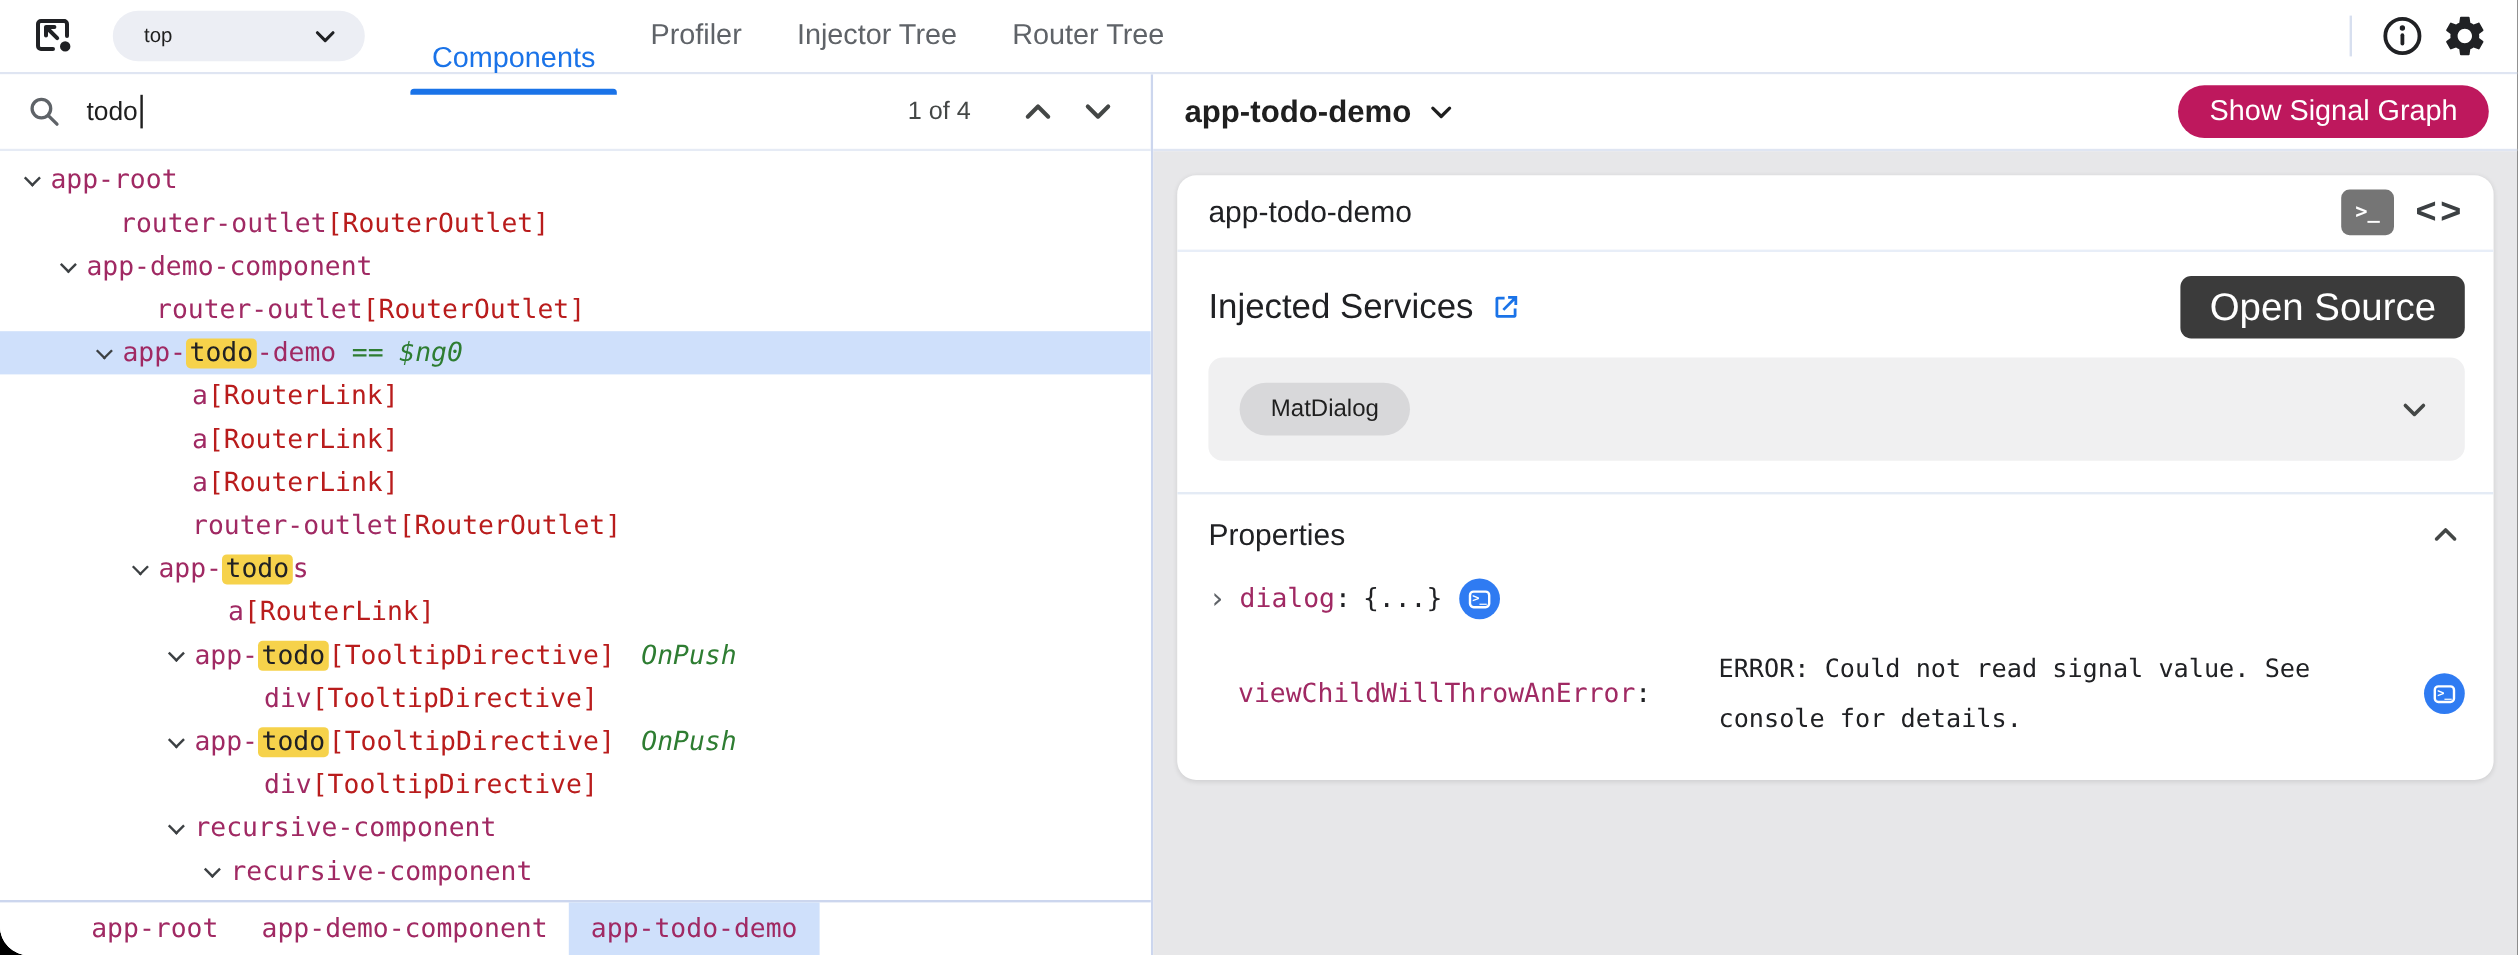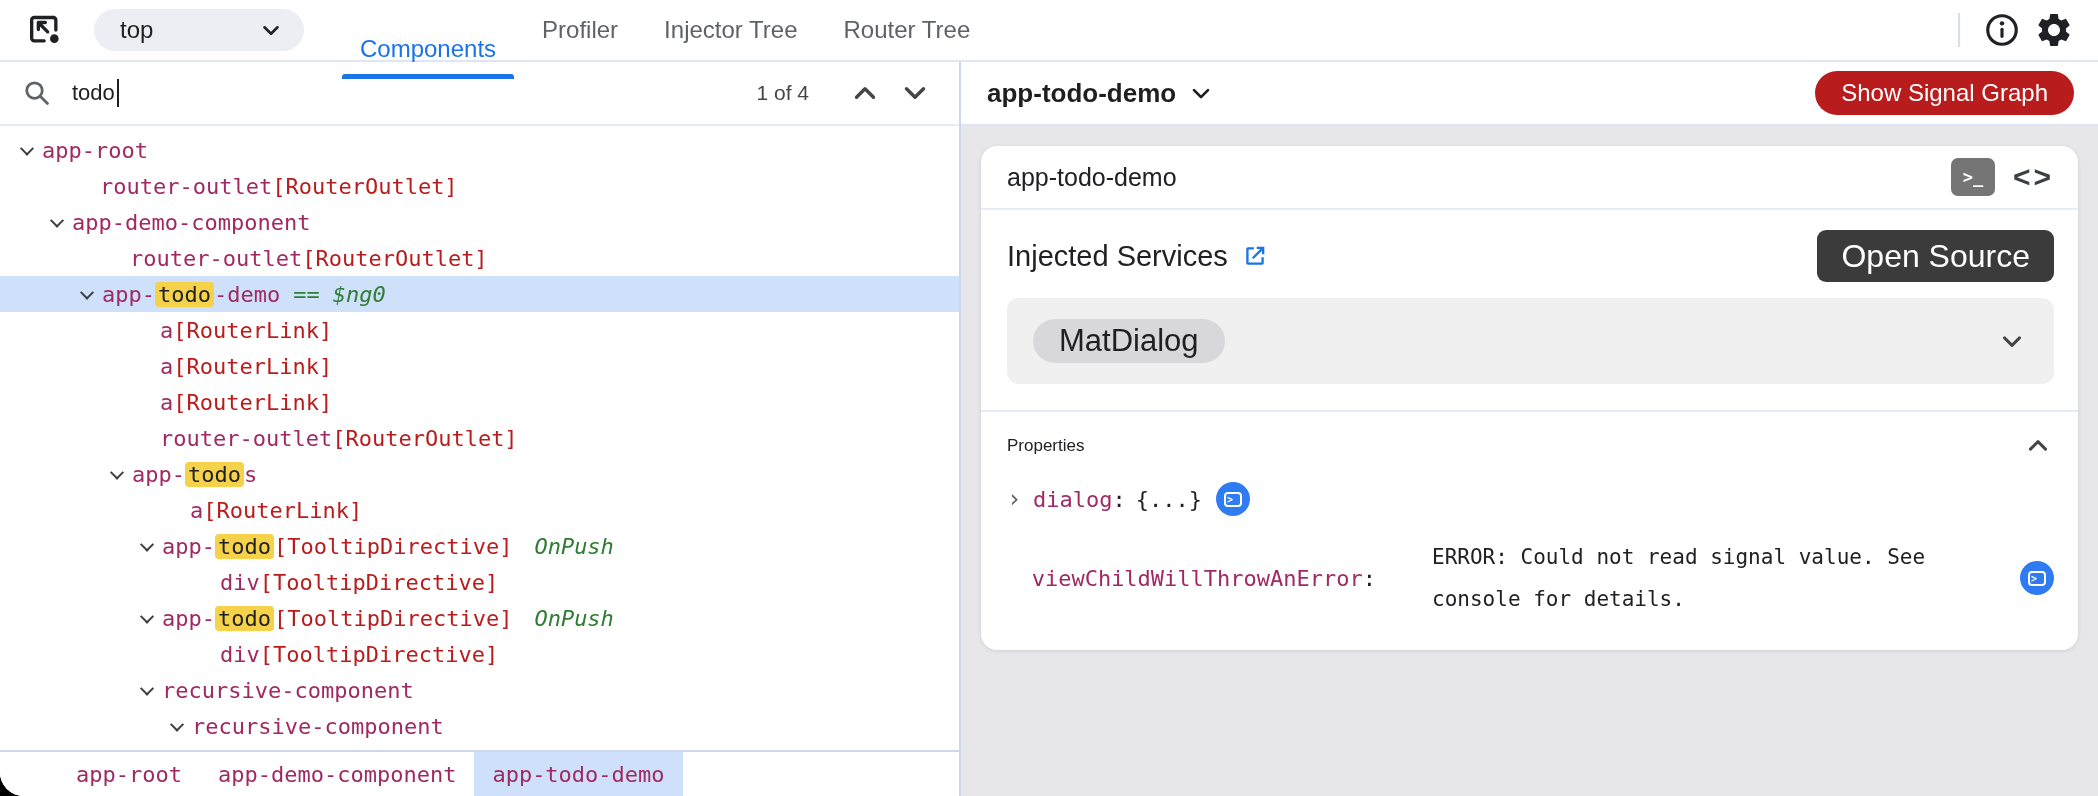--- a/index.html
+++ b/index.html
@@ -8,21 +8,21 @@
   .app{ width:2098px; height:796px; background:#fff; overflow:hidden;
         border-bottom-left-radius:24px; display:flex; flex-direction:column; }
 
   
   .topbar{ height:62px; flex:0 0 62px; display:flex; align-items:center;
            border-bottom:2px solid #dfe5f2; background:#fff; padding:0 18px 0 22px; }
   .icon-btn{ display:flex; align-items:center; justify-content:center; cursor:pointer; }
   .inspect-btn{ width:46px; height:46px; }
   .frame-pill{ margin-left:26px; height:42px; min-width:210px; background:#eceef4;
                border-radius:21px; display:flex; align-items:center; padding:0 20px 0 26px;
-               font-size:24px; color:#1f1f1f; cursor:pointer; }
+               font-size:17px; color:#1f1f1f; cursor:pointer; }
   .frame-pill .lbl{ flex:1; }
   .tabs{ display:flex; align-items:center; height:100%; margin-left:38px; gap:10px; }
   .tab{ height:100%; display:flex; align-items:center; padding:0 18px; font-size:24px;
         color:#5f6368; position:relative; cursor:pointer; white-space:nowrap; }
   .tab.active{ color:#1a73e8;margin-top:38px; }
   .tab.active::after{ content:""; position:absolute; left:0; right:0; bottom:0;
         height:5px; background:#1a73e8; border-radius:3px 3px 0 0; }
   .topbar .spacer{ flex:1; }
   .topbar .vdiv{ width:2px; height:34px; background:#d7dfef; margin:0 16px; }
   .tb-ic{ width:52px; height:52px; }
@@ -63,21 +63,21 @@
            font-size:22px; background:#fff; }
   .crumb{ display:flex; align-items:center; padding:0 18px; color:#a02963; cursor:pointer; white-space:nowrap;}
   .crumb.active{ background:#cfe0fb; }
 
   
   .detail-header{ height:64px; flex:0 0 64px; background:#fff; display:flex; align-items:center;
                   border-bottom:2px solid #dfe5f2; padding:0 24px 0 26px; }
   .detail-title{ font-size:26px; font-weight:bold; color:#1f1f1f; }
   .detail-header .hch{ width:30px; height:30px; margin-left:10px; }
   .detail-header .spacer{ flex:1; }
-  .signal-btn{ height:44px; border:none; border-radius:22px; background:#b91c1c; color:#fff;
+  .signal-btn{ height:44px; border:none; border-radius:22px; background:#be185d; color:#fff;
                font-size:24px; font-family:"Liberation Sans",sans-serif; padding:0 26px; cursor:pointer; }
 
   .detail-body{ flex:1; background:#e7e7e9; padding:20px; min-height:0; }
   .card{ background:#fff; border-radius:16px; box-shadow:0 1px 4px rgba(0,0,0,.10); overflow:hidden; }
   .card-head{ height:64px; display:flex; align-items:center; padding:0 24px 0 26px;
               border-bottom:2px solid #e8eef8; }
   .card-title{ font-size:25px; color:#202124; }
   .card-head .spacer{ flex:1; }
   .term-btn{ width:44px; height:38px; background:#757575; border-radius:7px; color:#fff;
              font-family:"DejaVu Sans Mono",monospace; font-size:17px; font-weight:bold;
@@ -88,27 +88,27 @@
   .svc-section{ padding:20px 24px 26px 26px; }
   .svc-head{ display:flex; align-items:center; }
   .svc-title{ font-size:29px; color:#202124; }
   .ext-ic{ width:30px; height:30px; margin-left:12px; cursor:pointer; }
   .svc-head .spacer{ flex:1; }
   .opensrc-btn{ background:#3b3b3b; color:#fff; border:none; border-radius:9px; height:52px;
                 padding:0 24px; font-size:32px; font-family:"Liberation Sans",sans-serif; cursor:pointer; }
   .svc-box{ margin-top:16px; background:#f0f0f1; border-radius:12px; height:86px;
             display:flex; align-items:center; padding:0 26px; }
   .chip{ background:#d8d8da; border-radius:22px; height:44px; display:flex; align-items:center;
-         padding:0 26px; font-size:31px; color:#1f1f1f; }
+         padding:0 26px; font-size:20px; color:#1f1f1f; }
   .svc-box .spacer{ flex:1; }
   .sch{ width:32px; height:32px; }
 
   .props-section{ border-top:2px solid #e4ebf5; padding:18px 24px 30px 26px; }
   .props-head{ display:flex; align-items:center; }
-  .props-title{ font-size:17px; color:#202124; }
+  .props-title{ font-size:25px; color:#202124; }
   .props-head .spacer{ flex:1; }
   .prop-row{ display:flex; align-items:center; margin-top:20px;
              font-family:"DejaVu Sans Mono",monospace; font-size:22px; color:#202124; }
   .prop-twisty{ width:26px; color:#5f6368; font-size:24px; }
   .prop-name{ color:#a02963; }
   .prop-value{ margin-left:10px; }
   .prop-value.block{ margin-left:56px; width:620px; font-size:21px; line-height:42px; white-space:normal; }
   .console-ic{ width:34px; height:34px; flex:0 0 34px; border-radius:50%; background:#2f7bf2;
                display:flex; align-items:center; justify-content:center; margin-left:14px; cursor:pointer; }
   .console-ic i{ font-style:normal; border:2px solid #fff; border-radius:4px; color:#fff;

